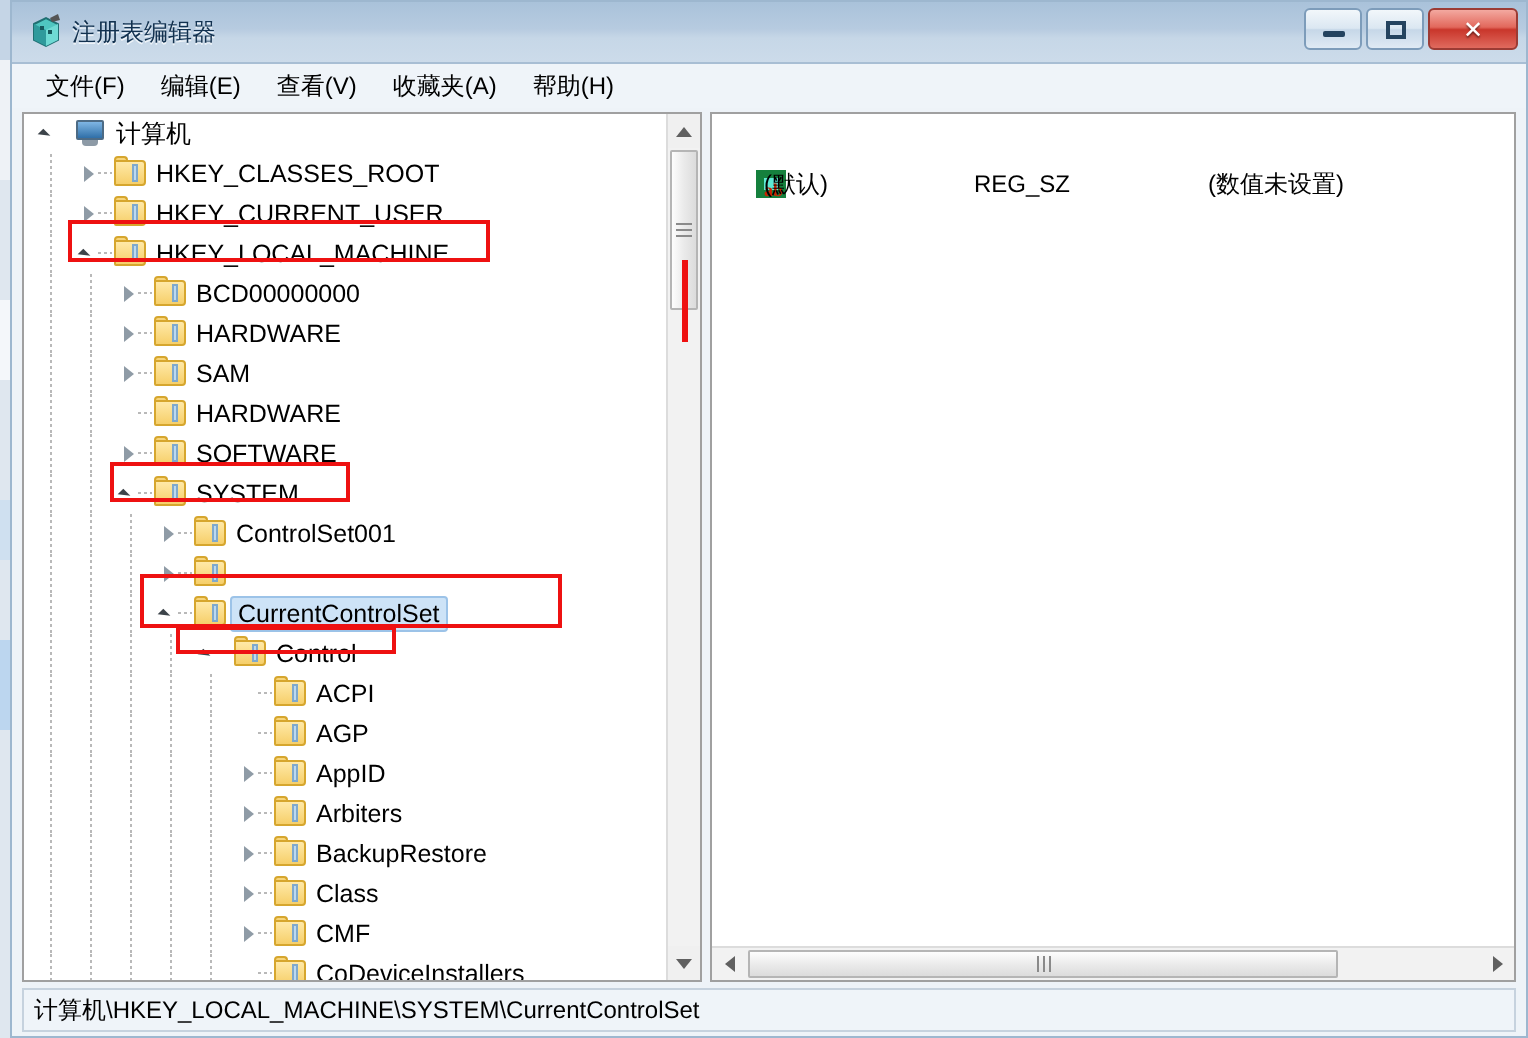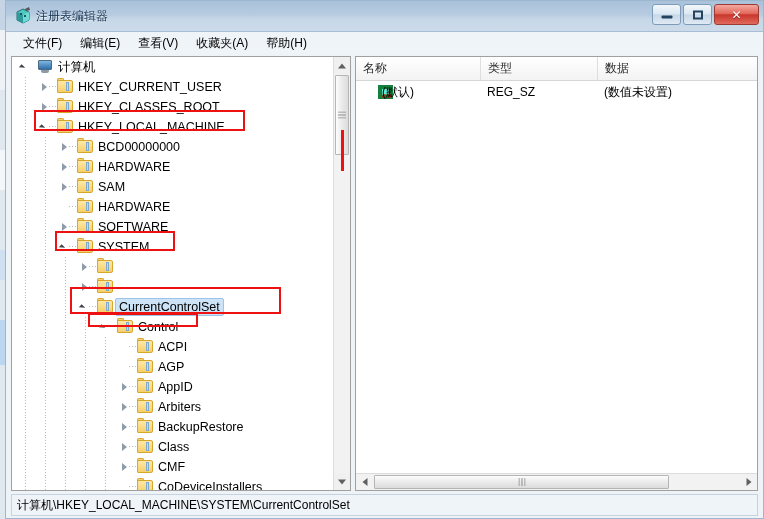--- a/index.html
+++ b/index.html
@@ -252,32 +252,32 @@
             </div>
             <div class="trow">
               <div class="dotline" style="left: 13px;"></div>
               <div class="dashh" style="left: 37px; width: 7px;"></div>
               <div class="exp closed" style="left: 28px;"></div>
               <div class="folder" style="left: 45px;">
                 <span class="tab"></span>
                 <span class="back"></span>
                 <span class="spine"></span>
               </div>
-              <div class="tlabel" style="left: 66px;">HKEY_CURRENT_USER</div>
+              <div class="tlabel" style="left: 66px;">HKEY_CLASSES_ROOT</div>
             </div>
             <div class="trow">
               <div class="dotline" style="left: 13px;"></div>
               <div class="dashh" style="left: 37px; width: 7px;"></div>
               <div class="exp closed" style="left: 28px;"></div>
               <div class="folder" style="left: 45px;">
                 <span class="tab"></span>
                 <span class="back"></span>
                 <span class="spine"></span>
               </div>
-              <div class="tlabel" style="left: 66px;">HKEY_CLASSES_ROOT</div>
+              <div class="tlabel" style="left: 66px;">HKEY_CURRENT_USER</div>
             </div>
             <div class="trow">
               <div class="dotline" style="left: 13px;"></div>
               <div class="dashh" style="left: 37px; width: 7px;"></div>
               <div class="exp open" style="left: 28px;"></div>
               <div class="folder" style="left: 45px;">
                 <span class="tab"></span>
                 <span class="back"></span>
                 <span class="spine"></span>
               </div>
@@ -358,20 +358,21 @@
               <div class="dotline" style="left: 13px;"></div>
               <div class="dotline" style="left: 33px;"></div>
               <div class="dotline" style="left: 53px;"></div>
               <div class="dashh" style="left: 77px; width: 7px;"></div>
               <div class="exp closed" style="left: 68px;"></div>
               <div class="folder" style="left: 85px;">
                 <span class="tab"></span>
                 <span class="back"></span>
                 <span class="spine"></span>
               </div>
+              <div class="tlabel" style="left: 106px;">ControlSet001</div>
             </div>
             <div class="trow">
               <div class="dotline" style="left: 13px;"></div>
               <div class="dotline" style="left: 33px;"></div>
               <div class="dotline" style="left: 53px;"></div>
               <div class="dashh" style="left: 77px; width: 7px;"></div>
               <div class="exp closed" style="left: 68px;"></div>
               <div class="folder" style="left: 85px;">
                 <span class="tab"></span>
                 <span class="back"></span>
@@ -531,25 +532,20 @@
           <div class="thumb">
               <span class="grip"></span>
             </div>
           <div class="arrow dn">
               <i></i>
             </div>
         </div>
       </div>
 
       <div class="listpane">
-        <div class="lhead">
-          <div class="hc" style="left:0;width:125px;">名称</div>
-          <div class="hc" style="left:125px;width:117px;">类型</div>
-          <div class="hc" style="left:242px;right:0;border-right:none;">数据</div>
-        </div>
 
         <div class="lrow">
           <div class="abicon">
             <span>ab</span>
           </div>
           <div class="cell" style="left:26px;">(默认)</div>
           <div class="cell" style="left:131px;">REG_SZ</div>
           <div class="cell" style="left:248px;">(数值未设置)</div>
         </div>
 

